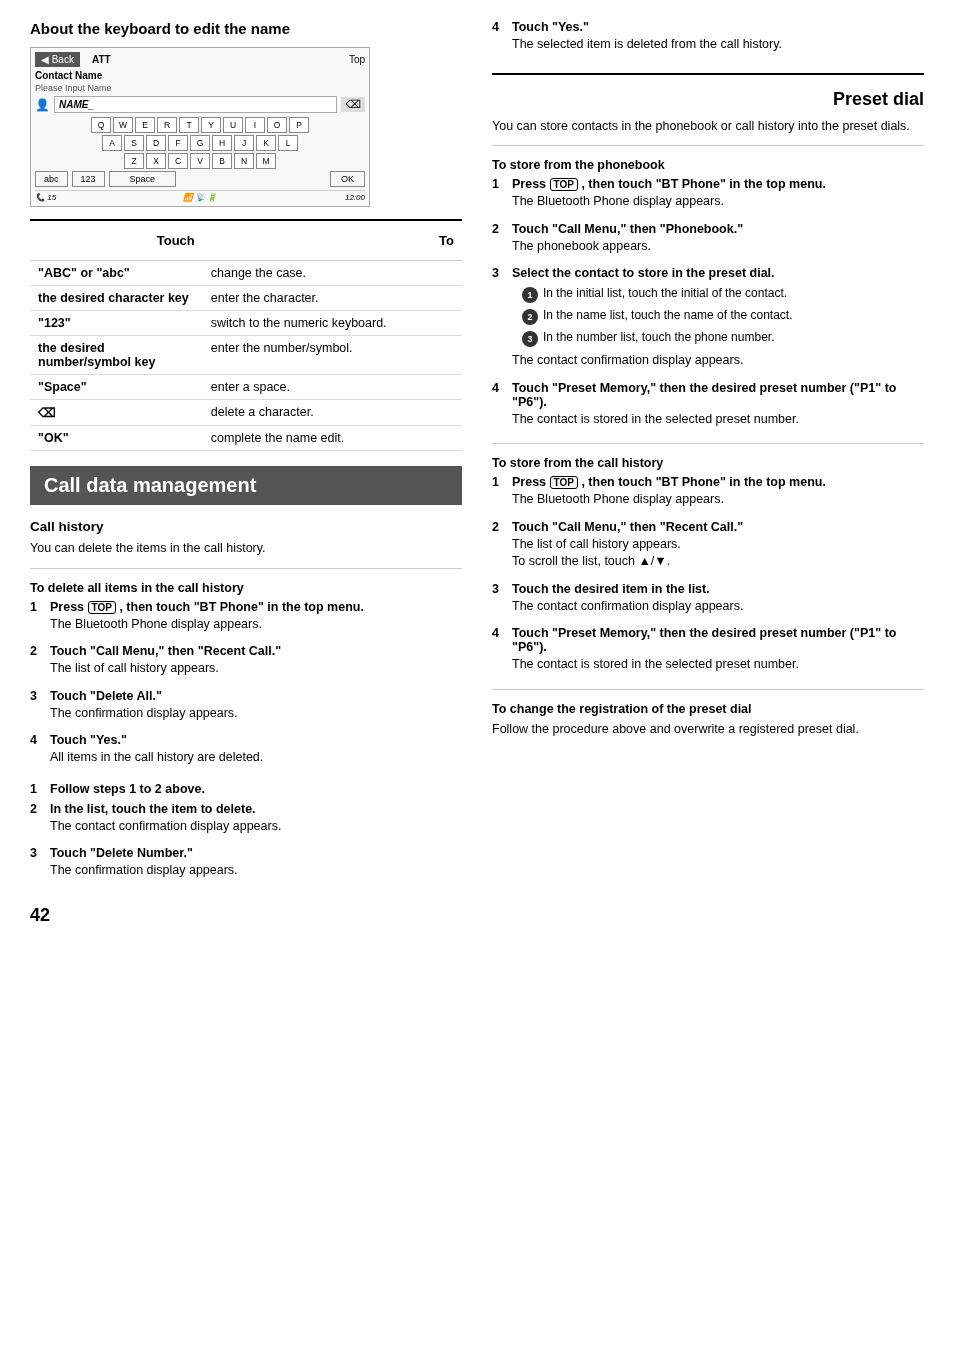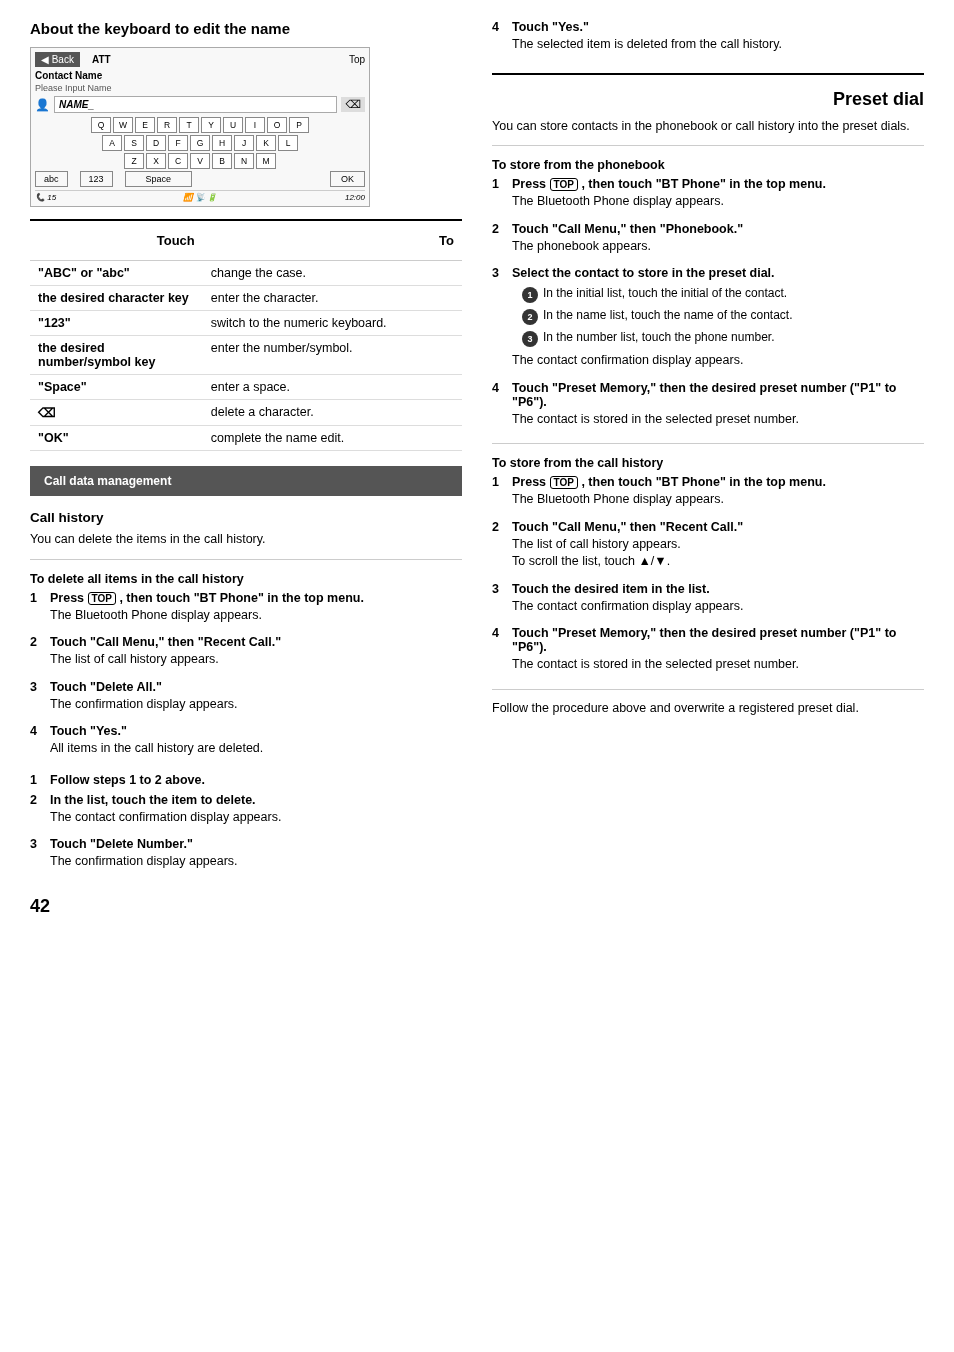--- a/index.html
+++ b/index.html
@@ -81,21 +81,21 @@
     .kb-key {
       background: #fff;
       border: 1px solid #888;
       font-size: 8.5px;
       padding: 2px 4px;
       min-width: 20px;
       text-align: center;
     }
     .kb-bottom-row {
       display: flex;
-      gap: 12px;
+      gap: 4px;
       align-items: center;
       margin-top: 2px;
     }
     .kb-abc { border: 1px solid #888; font-size: 9px; padding: 2px 8px; }
     .kb-123 { border: 1px solid #888; font-size: 9px; padding: 2px 8px; }
     .kb-space { border: 1px solid #888; font-size: 9px; padding: 2px 20px; }
     .kb-ok { border: 1px solid #888; font-size: 9px; padding: 2px 10px; margin-left: auto; }
     .kb-status-bar {
       display: flex;
       justify-content: space-between;
@@ -125,21 +125,21 @@
       font-size: 12.5px;
       border-bottom: 1px solid #ddd;
       vertical-align: top;
     }
     .touch-table .touch-col { font-weight: bold; width: 40%; }
 
     
     .section-banner {
       background: #555;
       color: #fff;
-      font-size: 12px;
+      font-size: 20px;
       font-weight: bold;
       padding: 8px 14px;
       margin-bottom: 14px;
     }
 
     
     .steps-list {
       list-style: none;
       padding: 0;
       margin: 0 0 10px 0;
@@ -445,15 +445,16 @@
           <div class="step-content"><strong>Touch the desired item in the list.</strong><p>The contact confirmation display appears.</p></div>
         </li>
         <li>
           <span class="step-num">4</span>
           <div class="step-content"><strong>Touch "Preset Memory," then the desired preset number ("P1" to "P6").</strong><p>The contact is stored in the selected preset number.</p></div>
         </li>
       </ol>
 
     <hr class="thin-divider">
 
+    <h4>To change the registration of the preset dial</h4>
     <p>Follow the procedure above and overwrite a registered preset dial.</p>
   </div>
 </div>
 
 </body></html>

